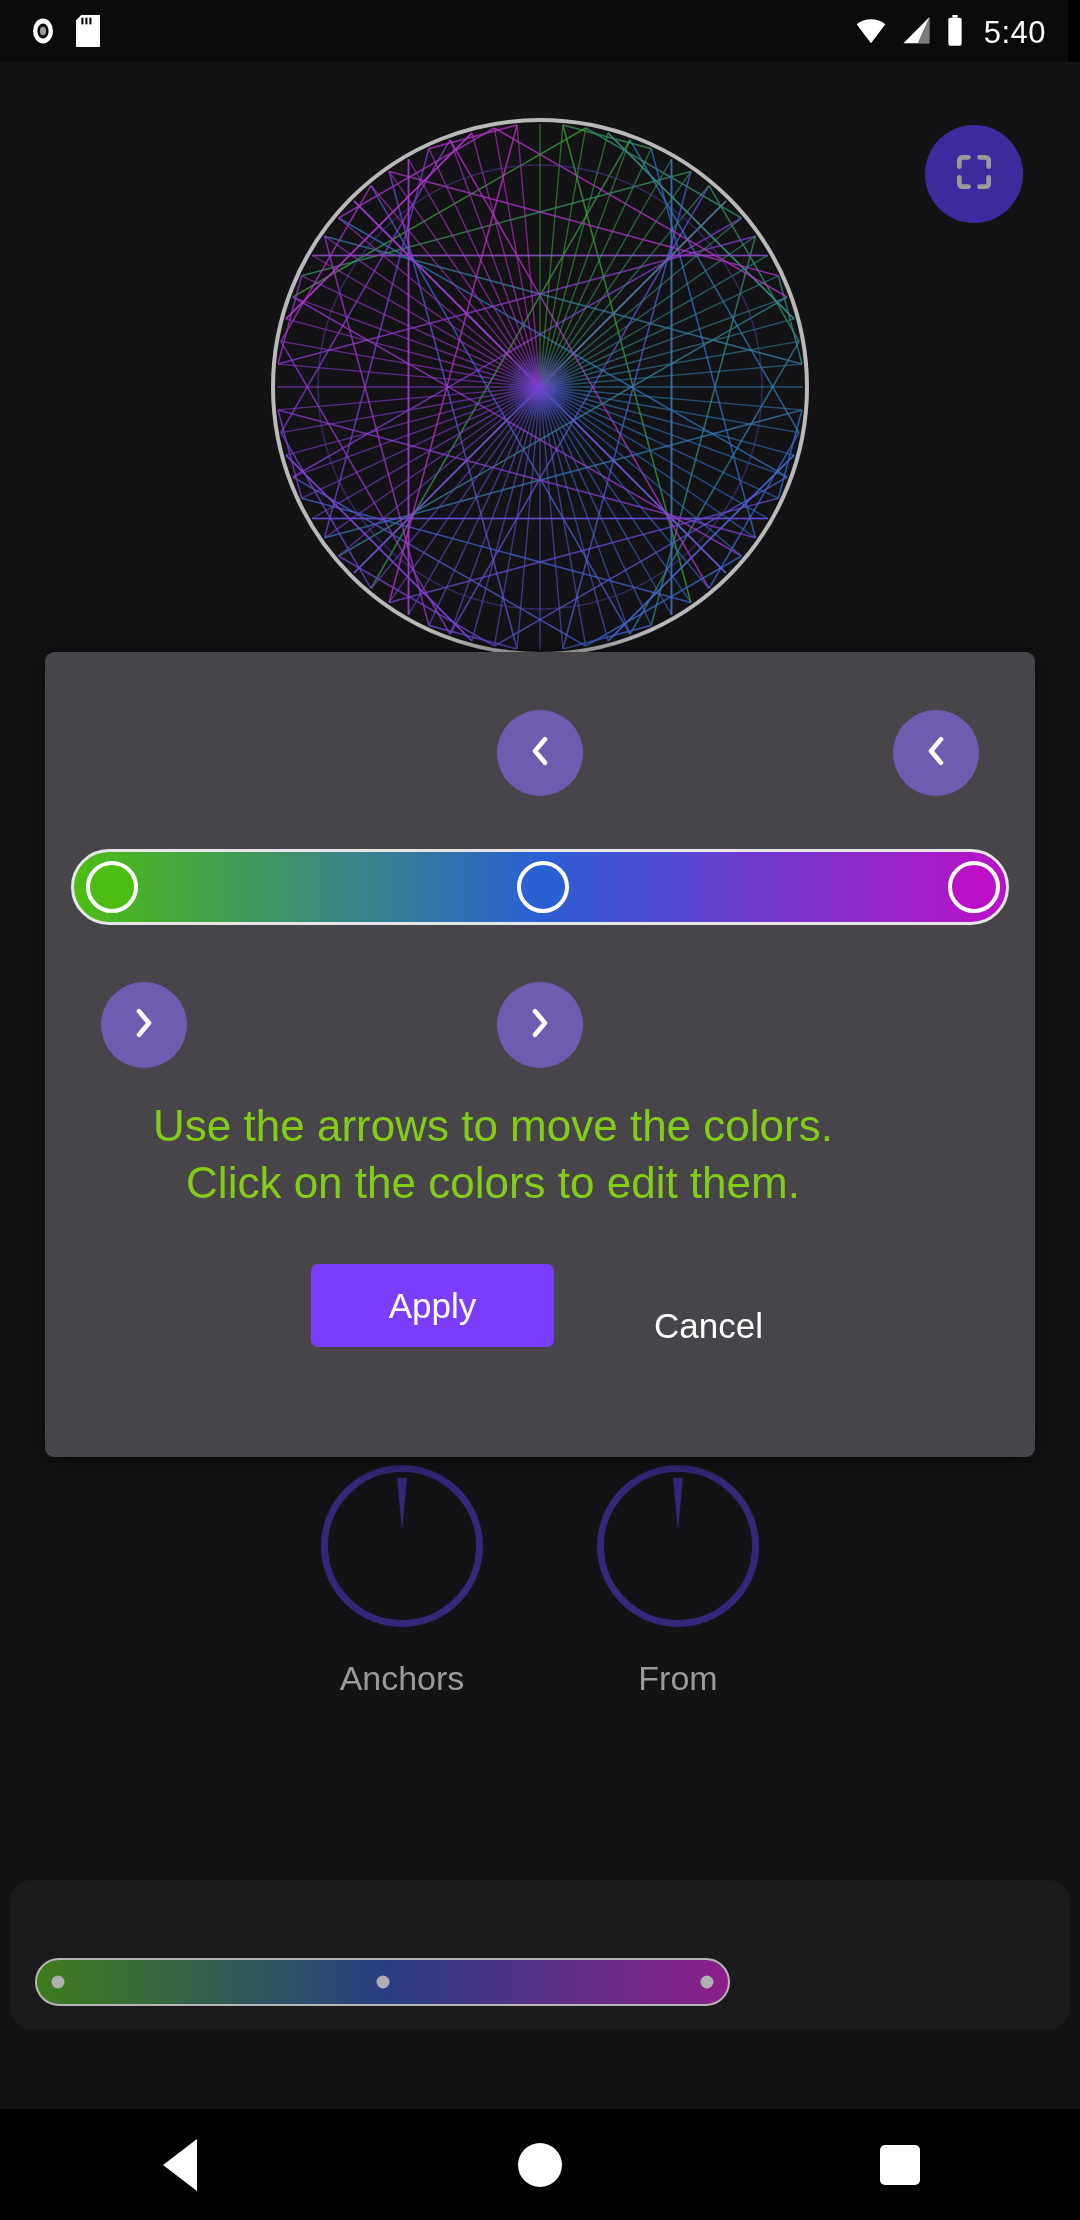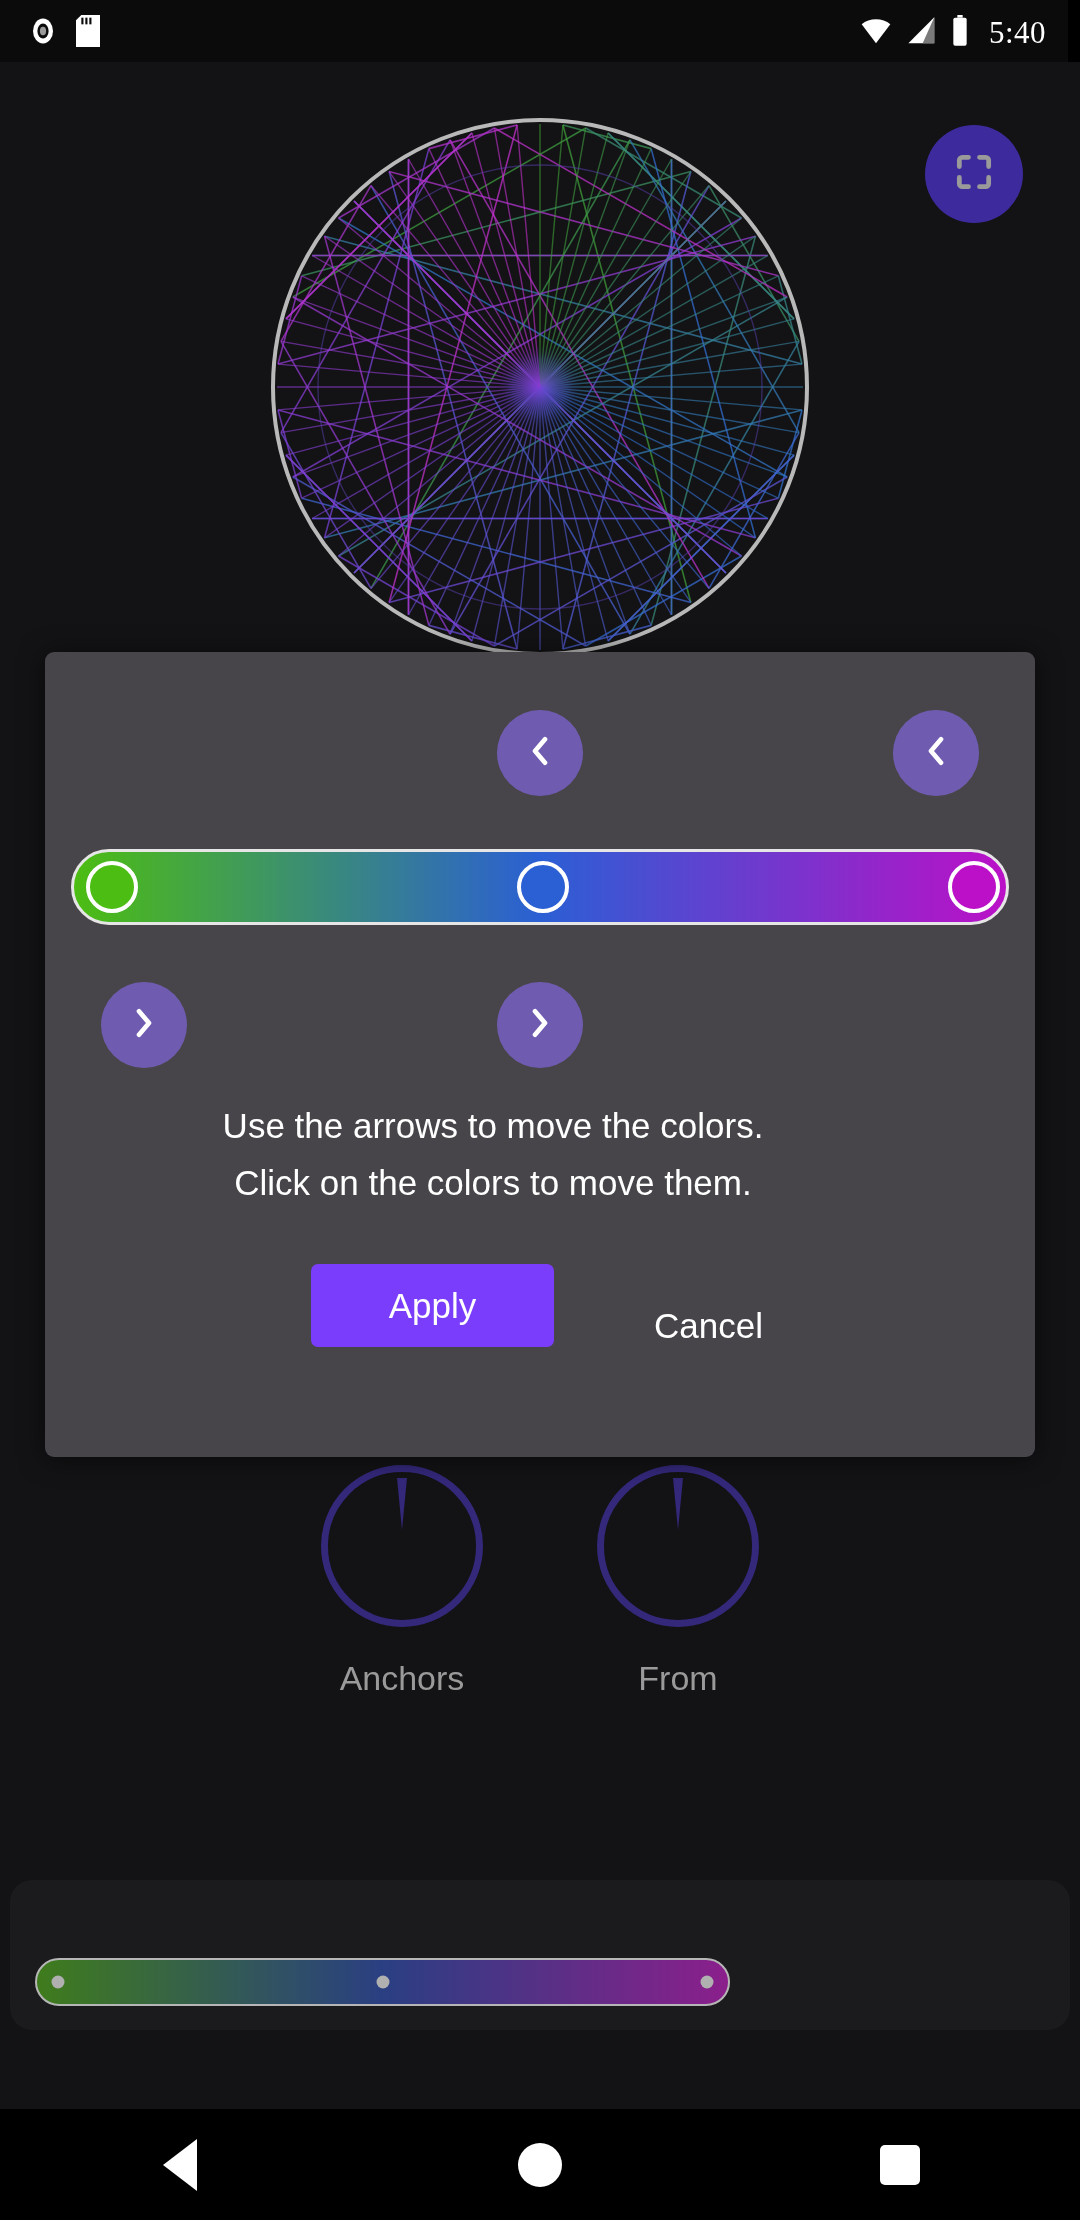--- a/index.html
+++ b/index.html
@@ -18,21 +18,20 @@
   
   #status-bar {
     position: absolute;
     left: 0; top: 0;
     width: 1068px; height: 62px;
     background: #0b0b0b;
     display: flex;
     align-items: center;
     box-sizing: border-box;
     padding: 4px 22px 0 28px;
-    font-family: Liberation Serif, serif;
   }
   .sb-left { display: flex; align-items: center; gap: 18px; }
   .sb-right { margin-left: auto; display: flex; align-items: center; gap: 14px; }
   .sb-time {
     color: #ffffff;
     font-size: 31px;
     letter-spacing: 0.5px;
     margin-left: 6px;
   }
 
@@ -181,22 +180,22 @@
     border: 4px solid #ffffff;
     box-sizing: border-box;
     cursor: pointer;
   }
 
   #dialog-hint {
     position: absolute;
     left: 0; top: 445px;
     width: 896px;
     text-align: center;
-    color: #ffffff;
-    font-size: 35px;
+    color: #84cc16;
+    font-size: 44px;
     line-height: 57px;
   }
 
   #dialog-actions {
     position: absolute;
     left: 0; top: 612px;
     width: 990px;
     display: flex;
     justify-content: center;
     align-items: center;
@@ -522,21 +521,21 @@
       </div>
       <div class="arrow-btn" style="background: rgb(111, 92, 176); left: 452px;">
         <span><svg width="40" height="40" viewBox="0 0 24 24" fill="none" stroke="#ffffff" stroke-width="2.8" stroke-linecap="round" stroke-linejoin="round">
             <path d="M9 5 L15 12 L9 19"></path>
           </svg></span>
       </div>
     </div>
 
   <div id="dialog-hint">
     <div>Use the arrows to move the colors.</div>
-    <div>Click on the colors to move them.</div>
+    <div>Click on the colors to edit them.</div>
   </div>
 
   <div id="dialog-actions">
     <button id="apply-button">Apply</button>
     <button id="cancel-button">Cancel</button>
   </div>
 </div>
 
 <div id="nav-bar">
   <div class="nav-btn">

